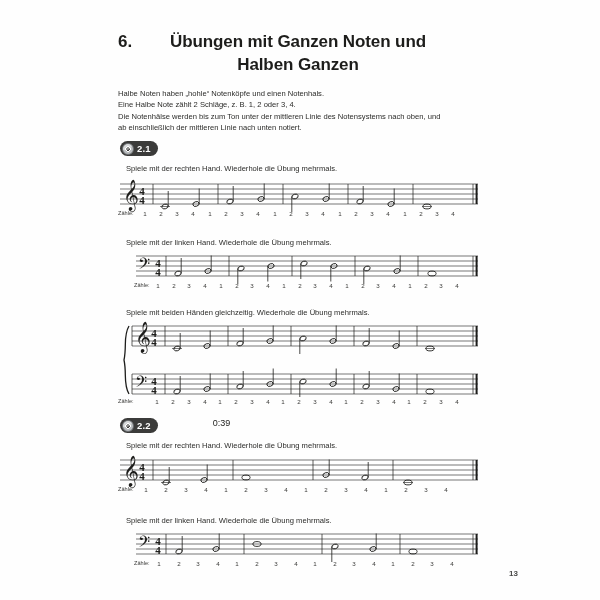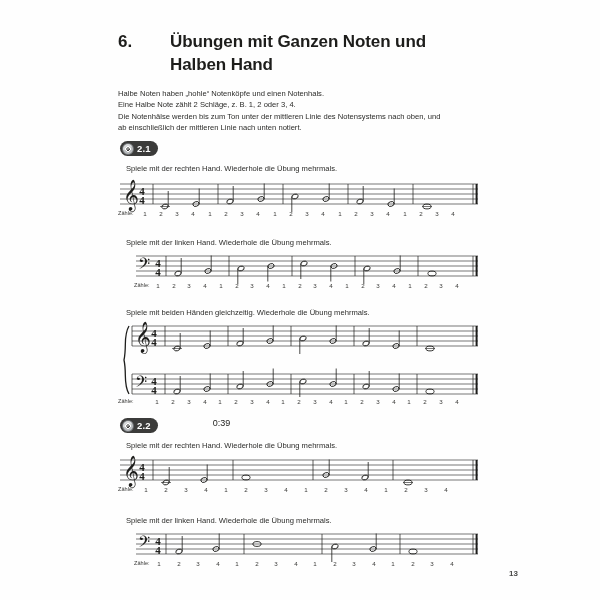--- a/index.html
+++ b/index.html
@@ -38,20 +38,21 @@
     width: 52px;
     flex: 0 0 52px;
     line-height: 23px;
   }
   .chapter-title {
     font-size: 17px;
     font-weight: bold;
     color: #1d1d1b;
     line-height: 23px;
     letter-spacing: -0.1px;
+    text-align: center;
   }
 
   
   .intro {
     position: absolute;
     left: 118px;
     top: 88px;
     width: 400px;
     font-size: 7.6px;
     line-height: 11.4px;
@@ -156,21 +157,21 @@
 </style>
 </head>
 <body>
 
 <div class="page">
 
   <div class="heading-row">
     <div class="chapter-number">6.</div>
     <div>
       <div class="chapter-title">Übungen mit Ganzen Noten und</div>
-      <div class="chapter-title">Halben Hand</div>
+      <div class="chapter-title">Halben Ganzen</div>
     </div>
   </div>
 
   <div class="intro">
     <div>Halbe Noten haben „hohle“ Notenköpfe und einen Notenhals.</div>
     <div>Eine Halbe Note zählt 2 Schläge, z. B. 1, 2 oder 3, 4.</div>
     <div>Die Notenhälse werden bis zum Ton unter der mittleren Linie des Notensystems nach oben, und</div>
     <div>ab einschließlich der mittleren Linie nach unten notiert.</div>
   </div>
 

